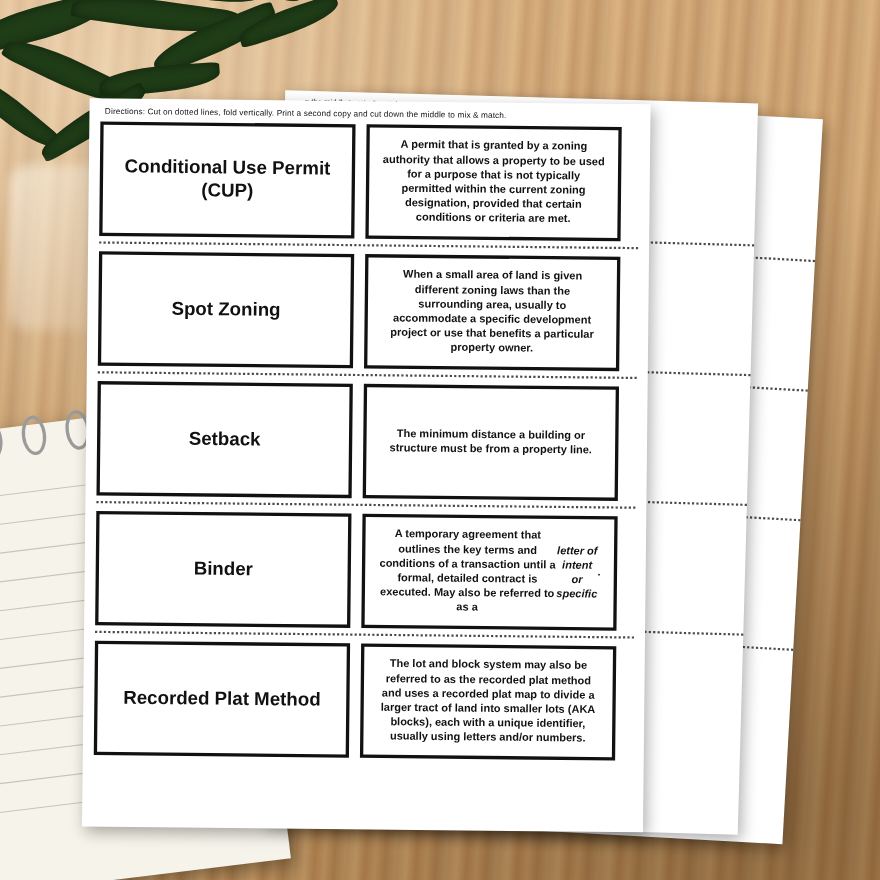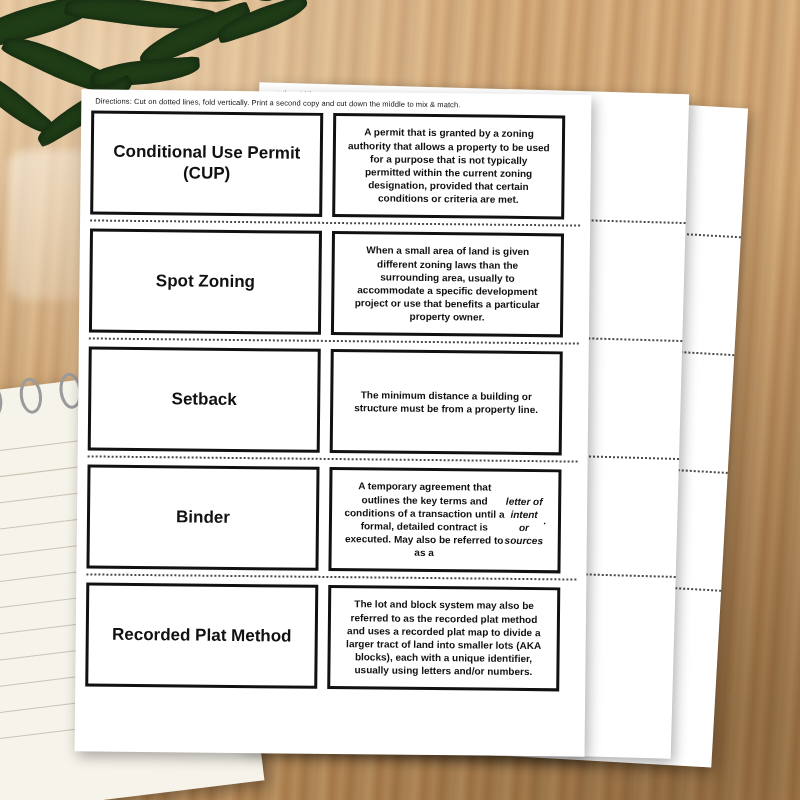--- a/index.html
+++ b/index.html
@@ -326,21 +326,21 @@
         <div class="card card-def">When a small area of land is given different zoning laws than the surrounding area, usually to accommodate a specific development project or use that benefits a particular property owner.</div>
       </div>
 
       <div class="row">
         <div class="card card-term">Setback</div>
         <div class="card card-def">The minimum distance a building or structure must be from a property line.</div>
       </div>
 
       <div class="row">
         <div class="card card-term">Binder</div>
-        <div class="card card-def" id="binder-def">A temporary agreement that outlines the key terms and conditions of a transaction until a formal, detailed contract is executed. May also be referred to as a <em>letter of intent or sources</em>.</div>
+        <div class="card card-def" id="binder-def">A temporary agreement that outlines the key terms and conditions of a transaction until a formal, detailed contract is executed. May also be referred to as a <em>letter of intent or specific</em>.</div>
       </div>
 
       <div class="row">
         <div class="card card-term">Recorded Plat Method</div>
         <div class="card card-def">The lot and block system may also be referred to as the recorded plat method and uses a recorded plat map to divide a larger tract of land into smaller lots (AKA blocks), each with a unique identifier, usually using letters and/or numbers.</div>
       </div>
 
     </div>
   </div>
 

